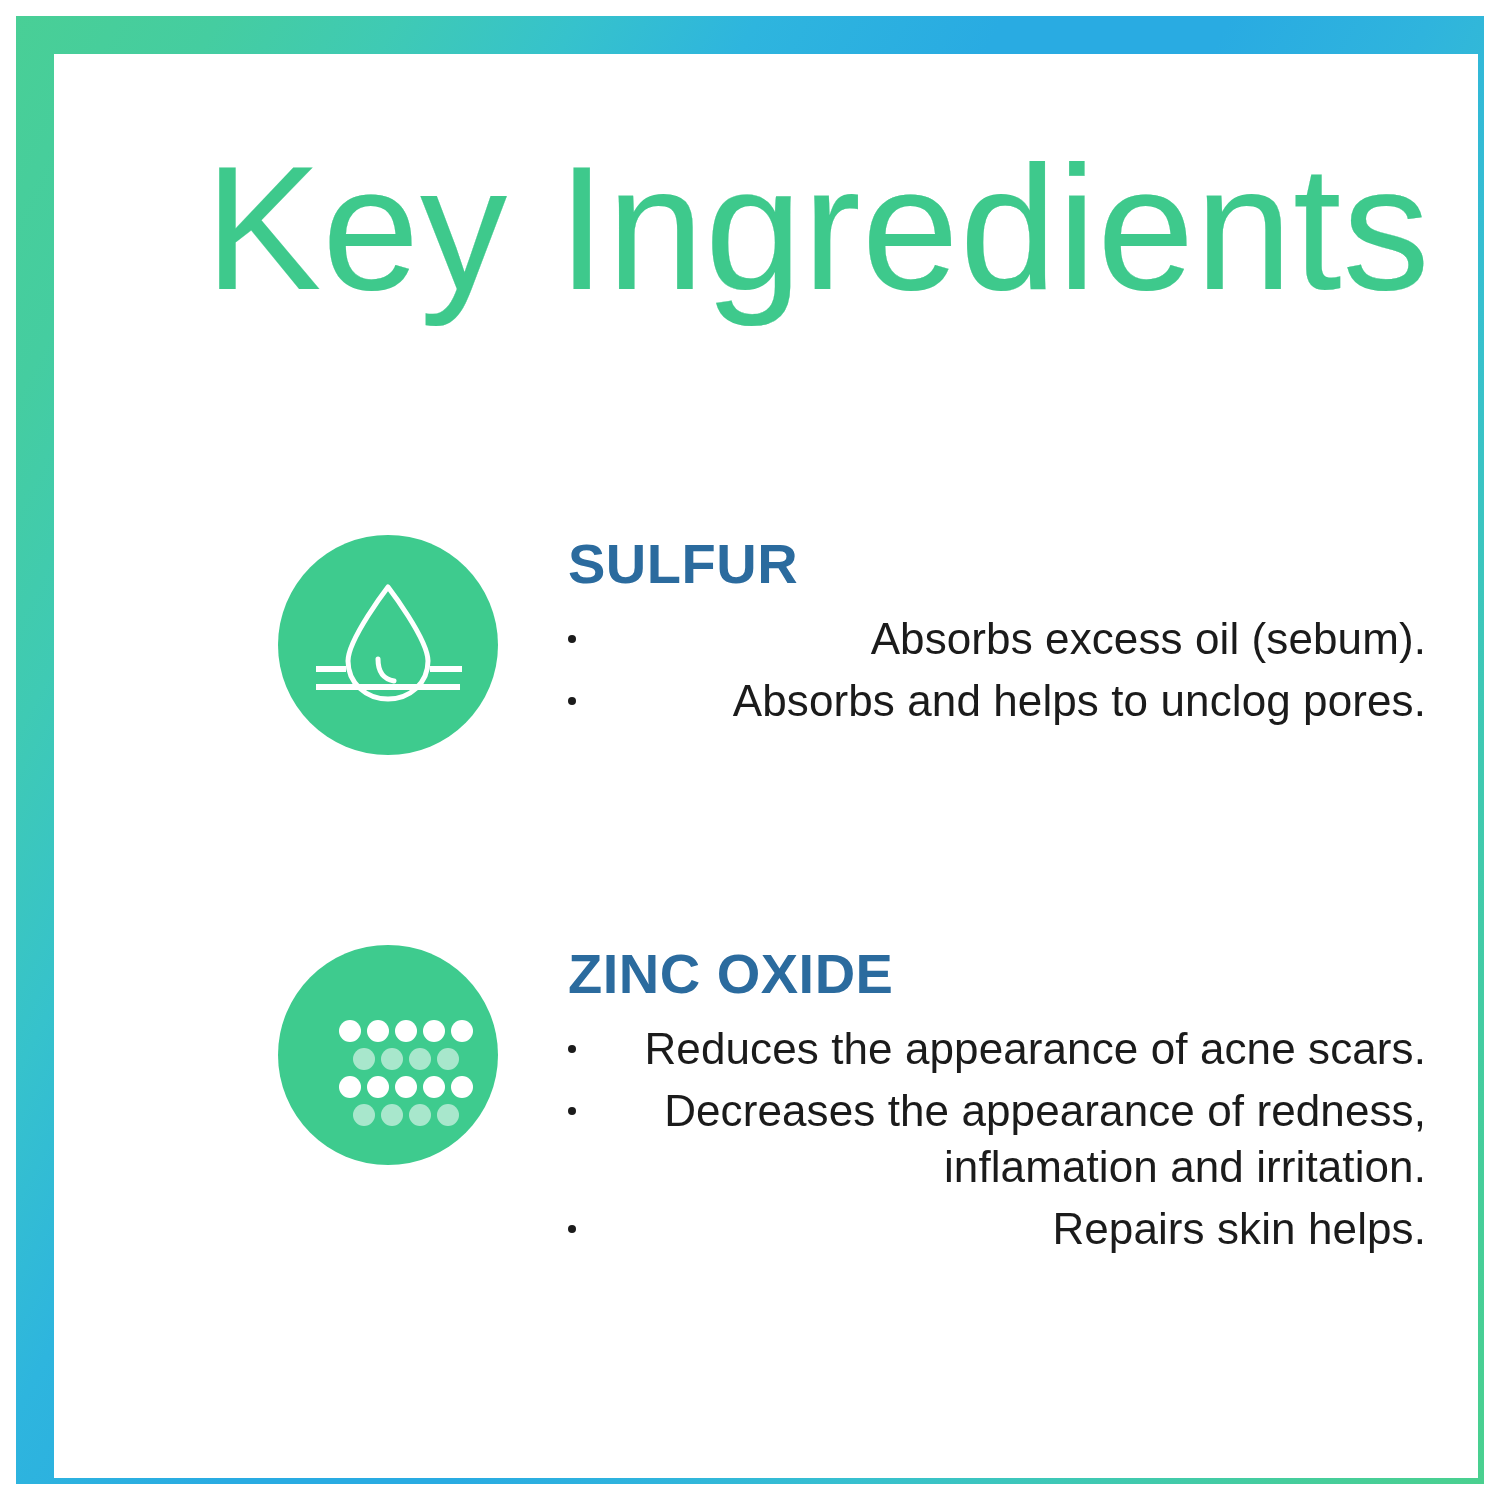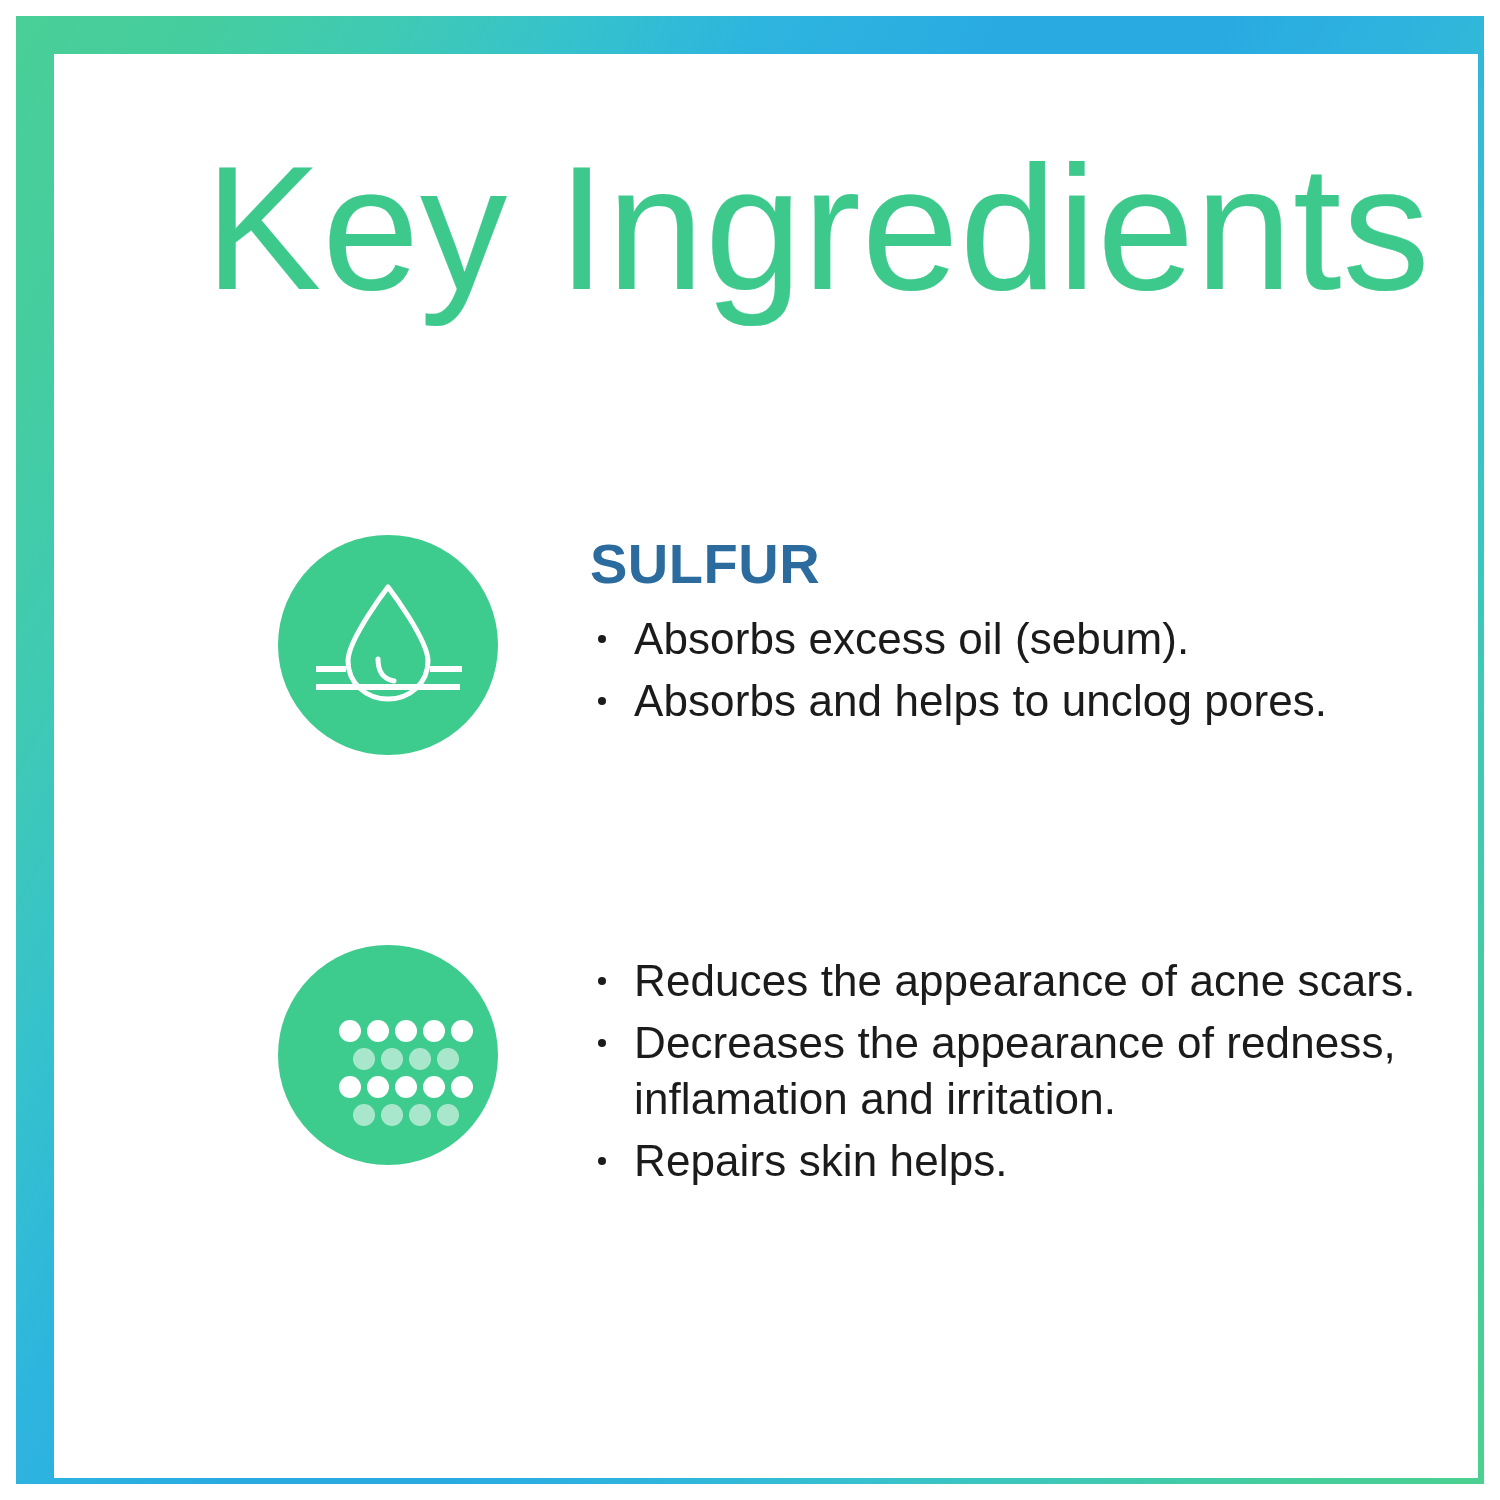--- a/index.html
+++ b/index.html
@@ -84,38 +84,39 @@
     background: #3ecb8e;
   }
   .icon-circle svg {
     display: block;
     width: 220px;
     height: 220px;
   }
 
   .block-body {
     position: absolute;
-    left: 588px;
+    left: 566px;
     top: 0;
     width: 860px;
   }
   .block-heading {
     color: #2b6b9e;
     font-family: "Liberation Sans", "DejaVu Sans", sans-serif;
     font-weight: bold;
     font-size: 56px;
     line-height: 58px;
     letter-spacing: 0.5px;
     margin: 0 0 18px 2px;
     white-space: nowrap;
   }
   .bullet-list {
     list-style: none;
-    margin: 8px;
+    margin: 0;
     padding: 0;
+    text-align: right;
   }
   .bullet-item {
     position: relative;
     color: #1b1b1b;
     font-family: "Liberation Sans Narrow", "Liberation Sans", "DejaVu Sans", sans-serif;
     font-weight: normal;
     font-size: 44px;
     line-height: 56px;
     padding-left: 38px;
     margin-bottom: 6px;
@@ -202,20 +203,21 @@
         <g fill="#ffffff" opacity="0.55">
           <circle cx="86" cy="170" r="11"></circle>
           <circle cx="114" cy="170" r="11"></circle>
           <circle cx="142" cy="170" r="11"></circle>
           <circle cx="170" cy="170" r="11"></circle>
         </g>
       </svg>
     </div>
 
     <div class="block-body">
+      <div class="block-heading">ZINC OXIDE</div>
       <ul class="bullet-list">
         <li class="bullet-item">
           <span class="dot"></span>
           <span class="txt">Reduces the appearance of acne scars.</span>
         </li>
         <li class="bullet-item">
           <span class="dot"></span>
           <span class="txt">Decreases the appearance of redness, inflamation and irritation.</span>
         </li>
         <li class="bullet-item">

